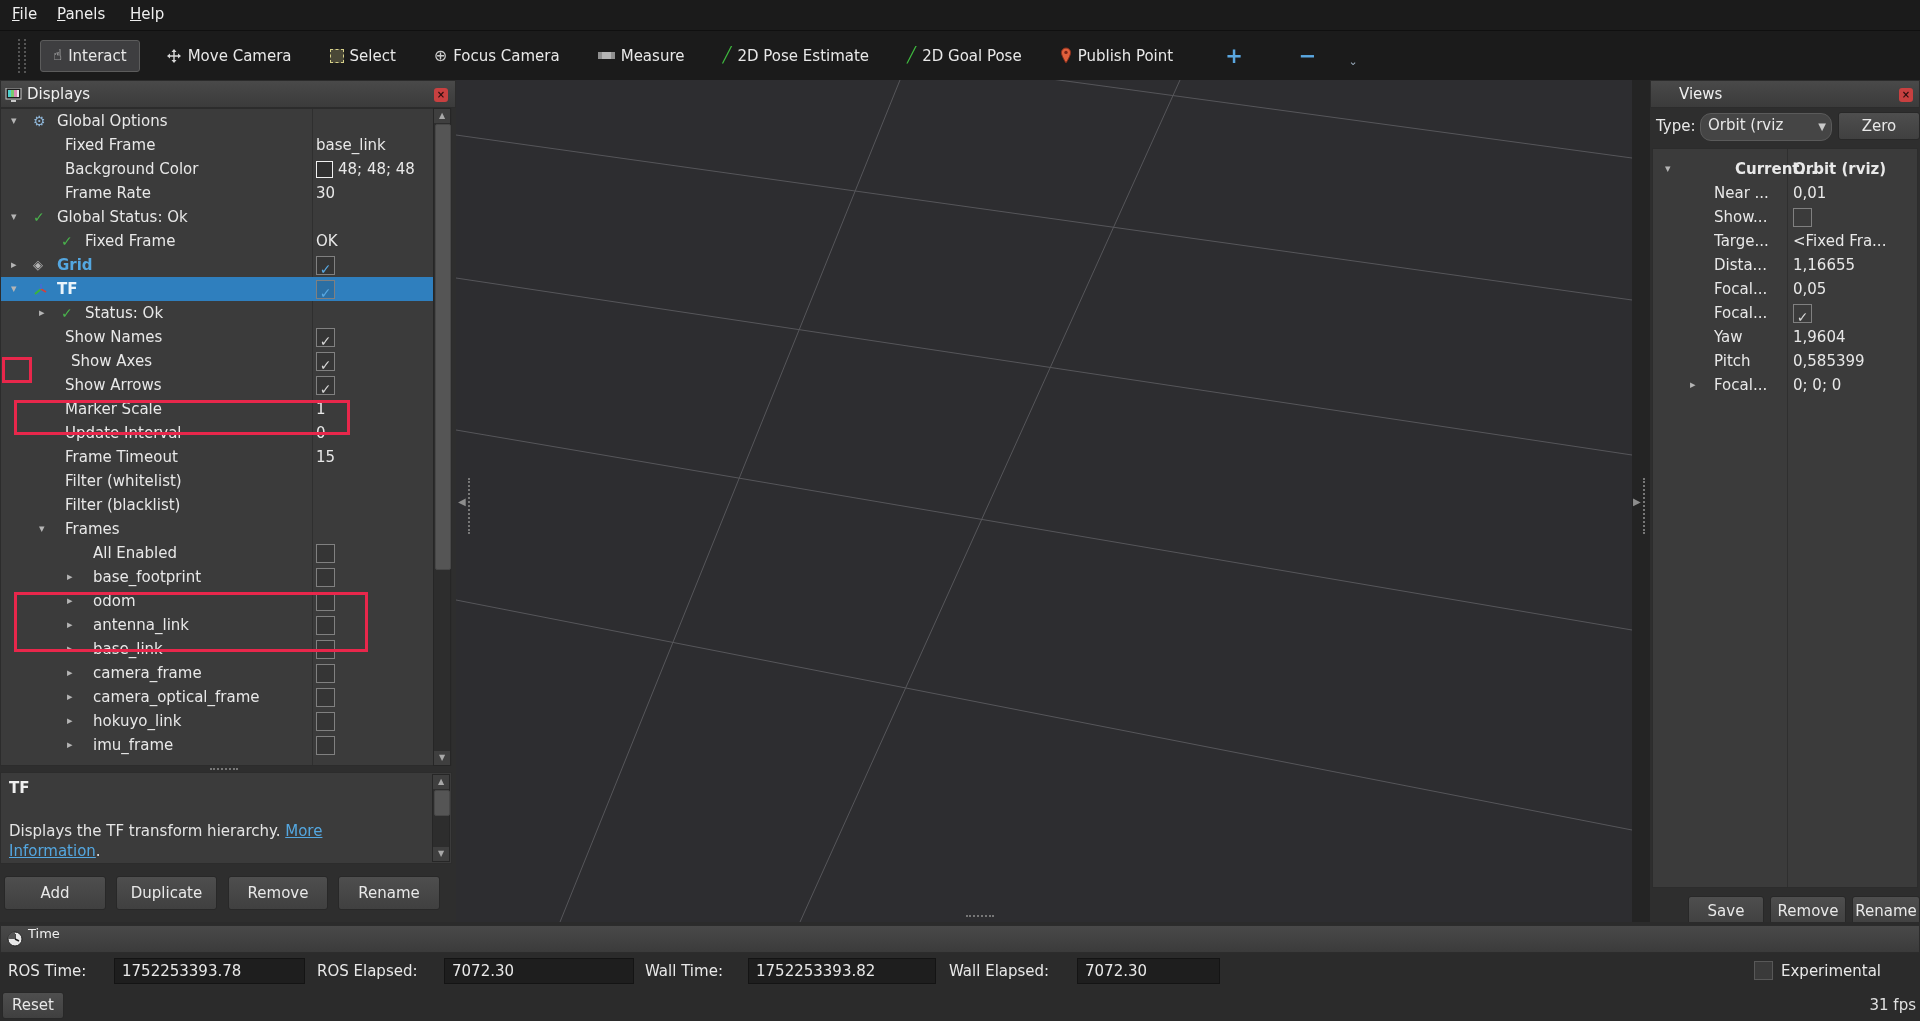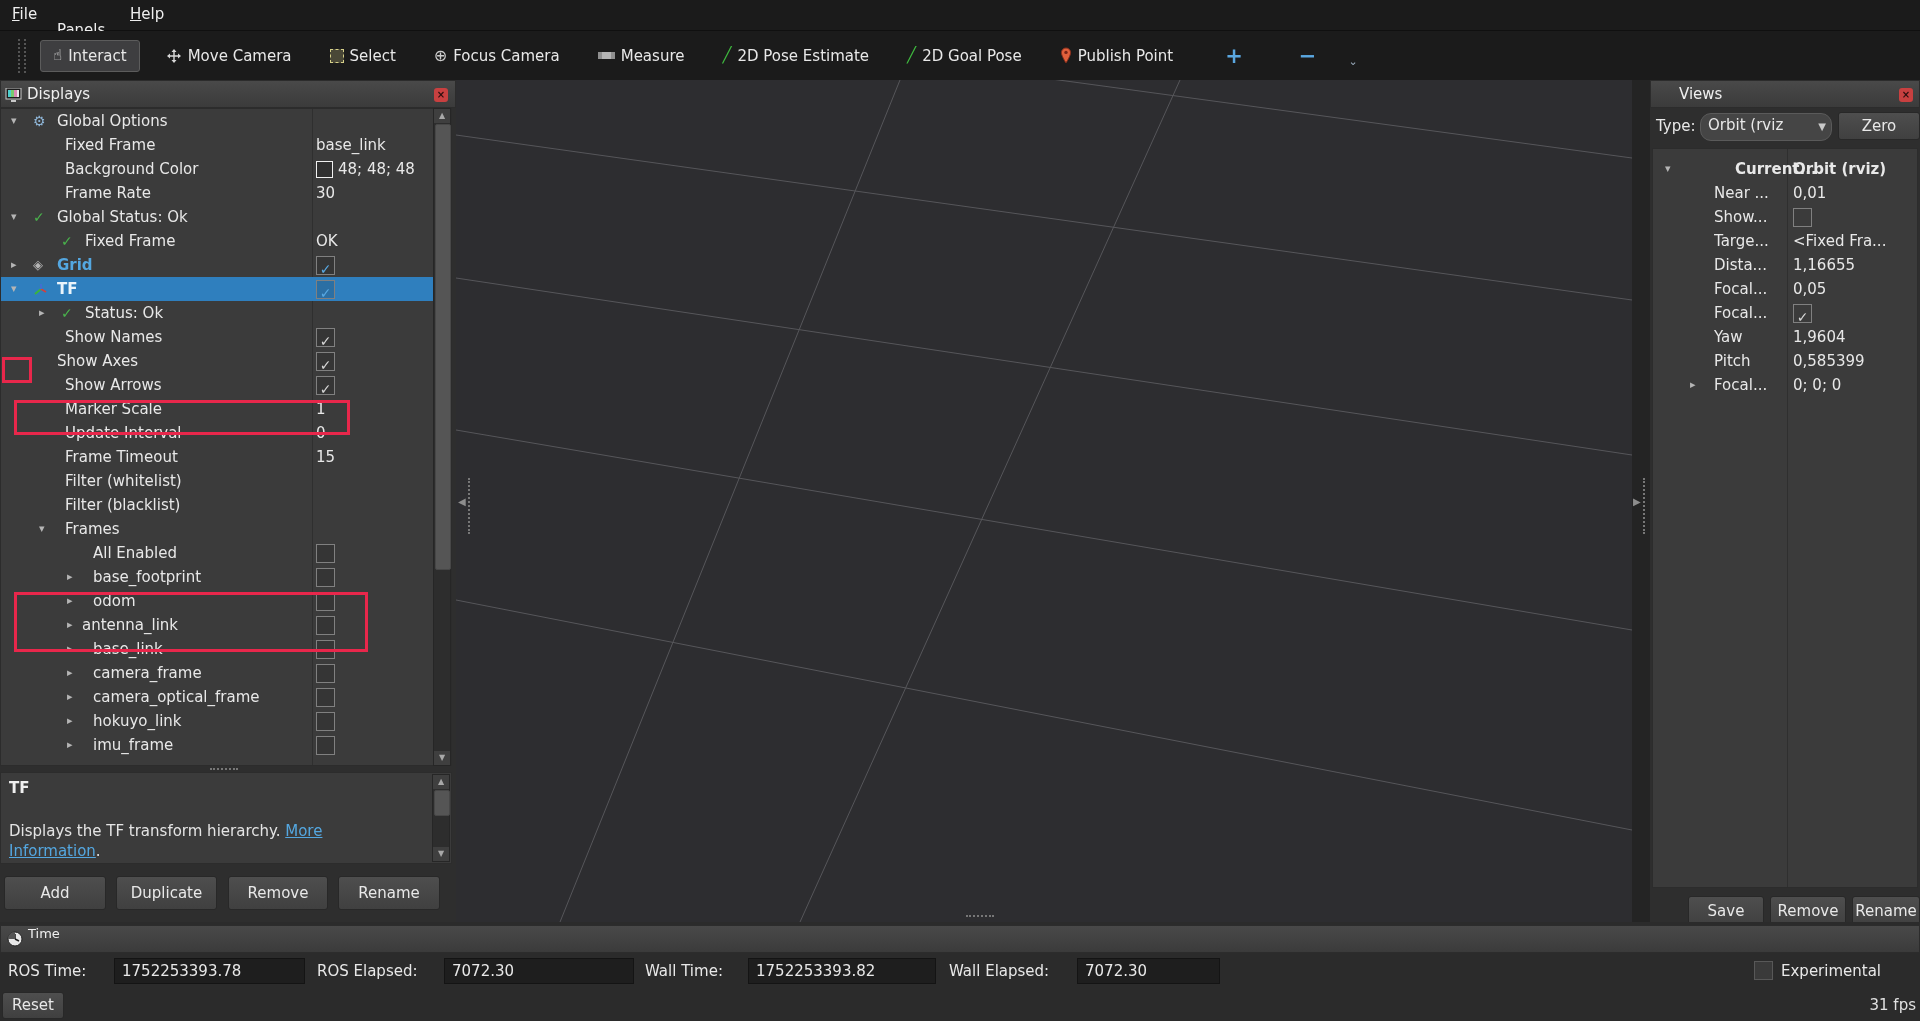--- a/index.html
+++ b/index.html
@@ -83,21 +83,21 @@
   #reset-btn{left:2px;top:70px;width:62px;height:27px;line-height:25px;}
   #fps{position:absolute;right:4px;top:74px;font-size:15px;color:#e0e0e0;}
 </style>
 </head>
 <body>
 
 <div id="app">
 
   <div class="abs" id="menubar">
       <span class="menu-item" style="left: 12px;"><u>F</u>ile</span>
-      <span class="menu-item" style="left: 57px; margin-top: 16px;"><u>P</u>anels</span>
+      <span class="menu-item" style="left: 57px;"><u>P</u>anels</span>
       <span class="menu-item" style="left: 130px;"><u>H</u>elp</span>
     </div>
 
   <div class="abs" id="toolbar">
     <div class="tb-grip"></div>
   <div class="tool selected">
         <span class="ic ic-hand">☝</span>
         <span>Interact</span>
       </div>
       <div class="tool">
@@ -200,21 +200,21 @@
         <div class="trow" style="top: 192px; left: 0px; width: 450px;">
           <span class="tarrow" style="left: 38px;">▸</span>
           <span class="ic ic-check-green" style="position: absolute; left: 60px; top: 0px; line-height: 24px;">✓</span>
           <span class="tlabel" style="left: 84px;">Status: Ok</span>
         </div>
         <div class="trow" style="top: 216px; left: 0px; width: 450px;">
           <span class="tlabel" style="left: 64px;">Show Names</span>
           <div class="cb"><span class="ck">✓</span></div>
         </div>
         <div class="trow" style="top: 240px; left: 0px; width: 450px;">
-          <span class="tlabel" style="left: 56px;">Show Axes</span>
+          <span class="tlabel" style="left: 70px;">Show Axes</span>
           <div class="cb"><span class="ck">✓</span></div>
         </div>
         <div class="trow" style="top: 264px; left: 0px; width: 450px;">
           <span class="tlabel" style="left: 64px;">Show Arrows</span>
           <div class="cb"><span class="ck">✓</span></div>
         </div>
         <div class="trow" style="top: 288px; left: 0px; width: 450px;">
           <span class="tlabel" style="left: 64px;">Marker Scale</span>
           <span class="tval">1</span>
         </div>
@@ -245,21 +245,21 @@
           <span class="tlabel" style="left: 92px;">base_footprint</span>
           <div class="cb"></div>
         </div>
         <div class="trow" style="top: 480px; left: 0px; width: 450px;">
           <span class="tarrow" style="left: 66px;">▸</span>
           <span class="tlabel" style="left: 92px;">odom</span>
           <div class="cb"></div>
         </div>
         <div class="trow" style="top: 504px; left: 0px; width: 450px;">
           <span class="tarrow" style="left: 66px;">▸</span>
-          <span class="tlabel" style="left: 81px; text-align: center;">antenna_link</span>
+          <span class="tlabel" style="left: 92px; text-align: center;">antenna_link</span>
           <div class="cb"></div>
         </div>
         <div class="trow" style="top: 528px; left: 0px; width: 450px;">
           <span class="tarrow" style="left: 66px;">▸</span>
           <span class="tlabel" style="left: 92px;">base_link</span>
           <div class="cb"></div>
         </div>
         <div class="trow" style="top: 552px; left: 0px; width: 450px;">
           <span class="tarrow" style="left: 66px;">▸</span>
           <span class="tlabel" style="left: 92px;">camera_frame</span>

